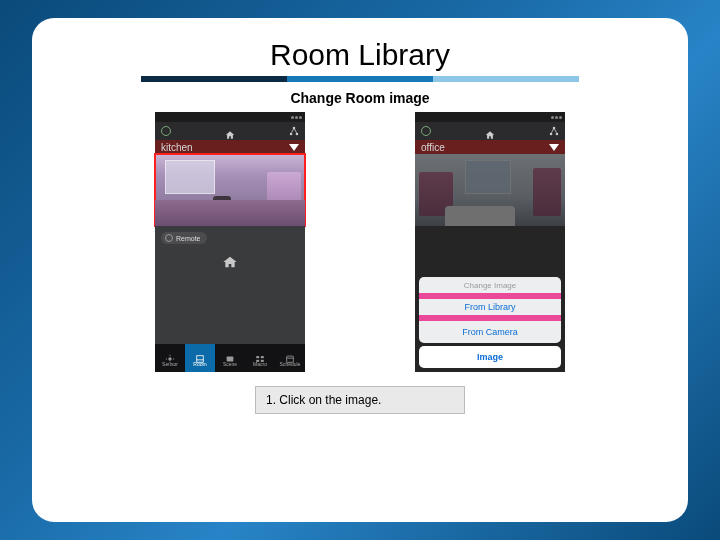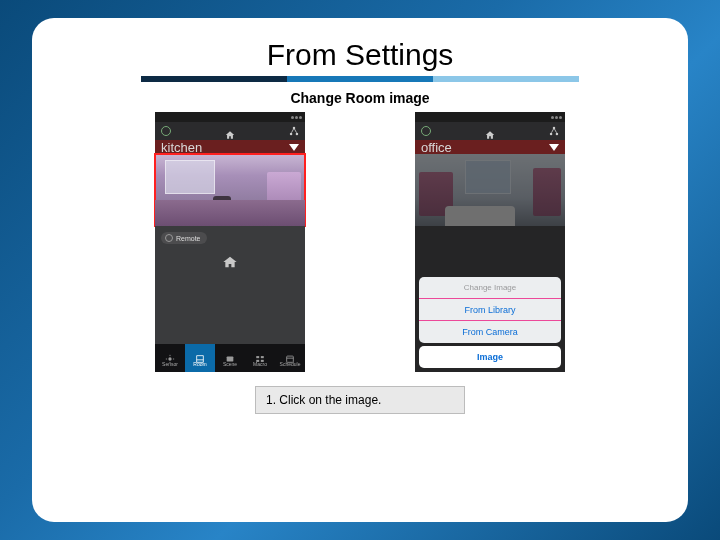--- a/index.html
+++ b/index.html
@@ -76,21 +76,21 @@
   }
   .circle-btn { width: 10px; height: 10px; border: 1px solid #7a7; border-radius: 50%; }
   .home-ic { width: 12px; height: 10px; position: relative; }
   .home-ic svg { width: 100%; height: 100%; fill: #ccc; }
   .share-ic { width: 10px; height: 10px; display:flex; align-items:center; justify-content:center;}
   .share-ic svg { width: 10px; height: 10px; fill: #ccc; }
   .room-label {
     height: 14px;
     background: #6a1f1f;
     color: #d8d8d8;
-    font-size: 13px;
+    font-size: 10px;
     display: flex;
     align-items: center;
     justify-content: space-between;
     padding: 0 6px;
   }
   .tri-down {
     width: 0; height: 0; border-left: 5px solid transparent;
     border-right: 5px solid transparent; border-top: 7px solid #fff;
   }
   .room-img {
@@ -137,21 +137,21 @@
 
   .dimmer {
     position:absolute; top:42px; left:0; right:0; bottom:0;
     background: rgba(20,20,20,0.55);
   }
   .sheet {
     position:absolute; left:4px; right:4px; bottom:4px;
     display:flex; flex-direction:column; gap:3px;
   }
   .sheet .group { background:#eceef0; border-radius:5px; overflow:hidden;}
-  .sheet .row { height:22px; display:flex; align-items:center; justify-content:center; font-size:9px; border-bottom:1px solid #ec4899;}
+  .sheet .row { height:22px; display:flex; align-items:center; justify-content:center; font-size:9px; border-bottom:6px solid #ec4899;}
   .sheet .row:last-child{border-bottom:none;}
   .sheet .row.header { color:#9a9a9c; font-size:8px;}
   .sheet .row.opt { color:#0a6dd6;}
   .sheet .cancel { background:#fff; border-radius:5px; height:22px; display:flex; align-items:center; justify-content:center; color:#0a6dd6; font-size:9px; font-weight:bold;}
 
   .captions {
     display:flex; justify-content:center; gap:32px; margin-top:14px;
   }
   .cap {
     background:#e9e9e9; border:1px solid #bcbcbc;
@@ -160,21 +160,21 @@
   .cap.c1 { width:210px; text-align:left;}
   .cap.c2 { width:250px; text-align:left;}
   .note {
     text-align:center; font-size:11px; color:#000; margin-top:12px;
   }
 </style>
 </head>
 <body>
 
 <div class="inner">
-  <div class="title">From Settings</div>
+  <div class="title">Room Library</div>
   <div class="underline">
     <div class="seg1"></div>
       <div class="seg2"></div>
       <div class="seg3"></div>
   </div>
   <div class="subtitle">Change Room image</div>
 
   <div class="shots">
 
     <div class="phone">

